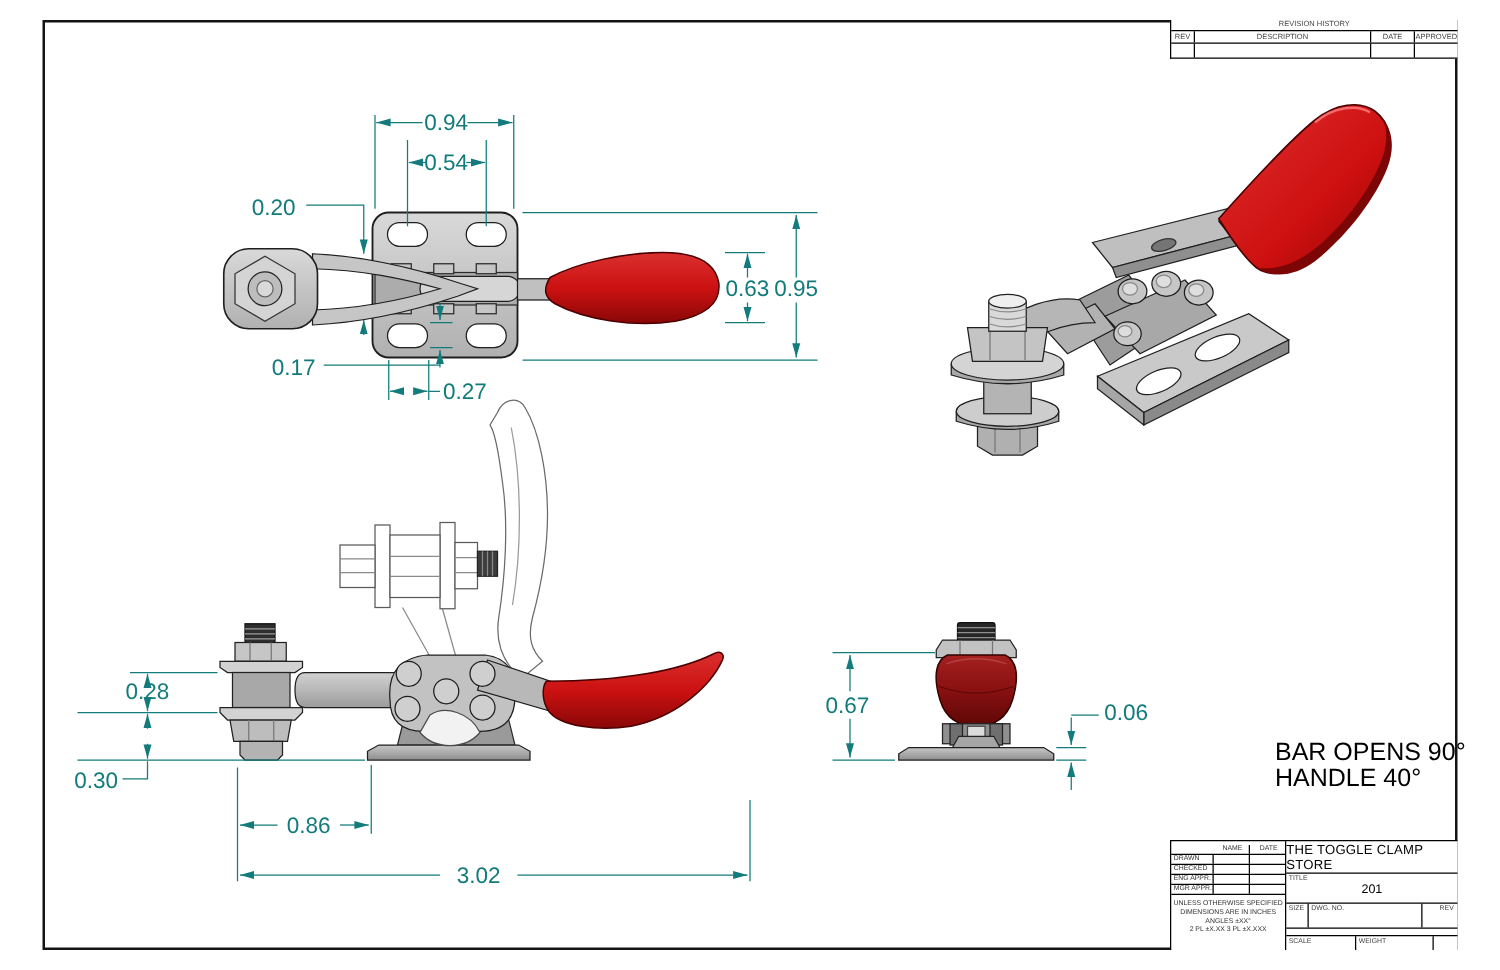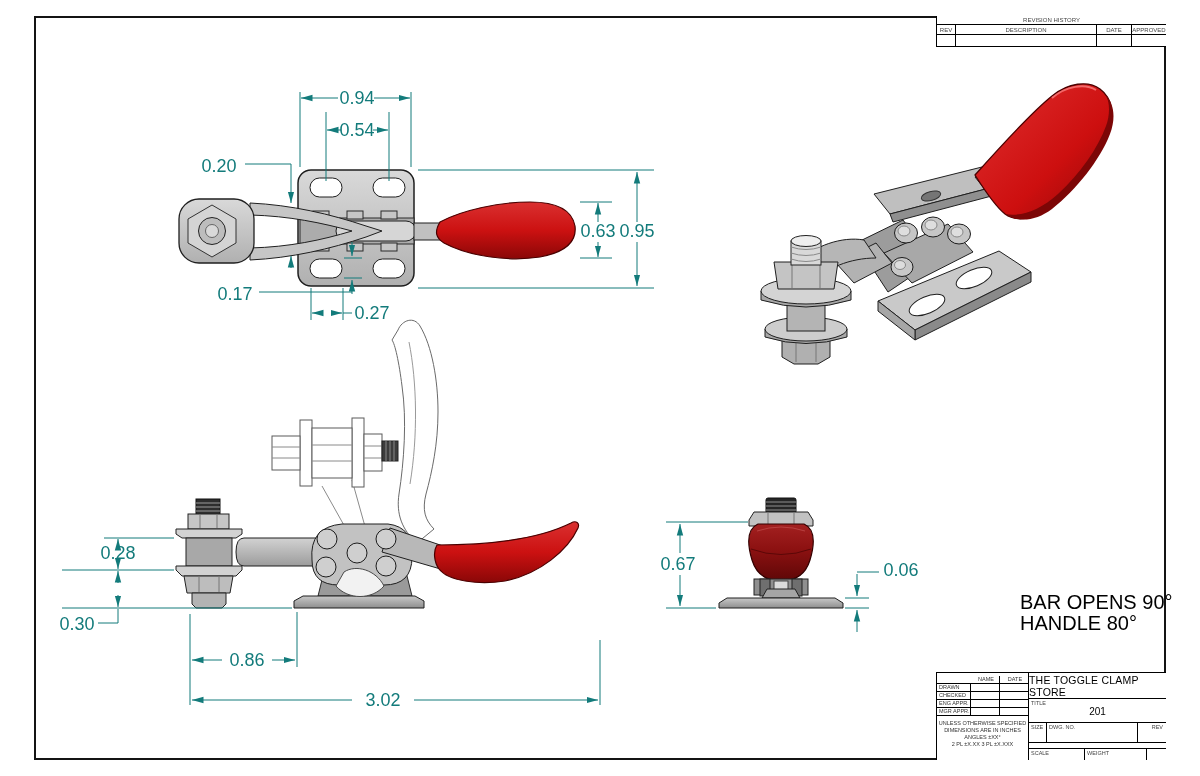--- a/index.html
+++ b/index.html
@@ -304,21 +304,21 @@
   <div class="rev-row empty">
     <div class="rc c-rev"></div>
       <div class="rc c-desc"></div>
       <div class="rc c-date"></div>
       <div class="rc c-appr"></div>
   </div>
 </div>
 
 <div class="callout">
   <div>BAR OPENS 90°</div>
-  <div>HANDLE 80°</div>
+  <div>HANDLE 40°</div>
 </div>
 
 <div class="tb">
   <div class="tb-left">
     <div class="tbl-row head">
       <div class="cl1"></div>
       <div class="cl2">NAME</div>
       <div class="cl3">DATE</div>
     </div>
     <div class="tbl-row">

